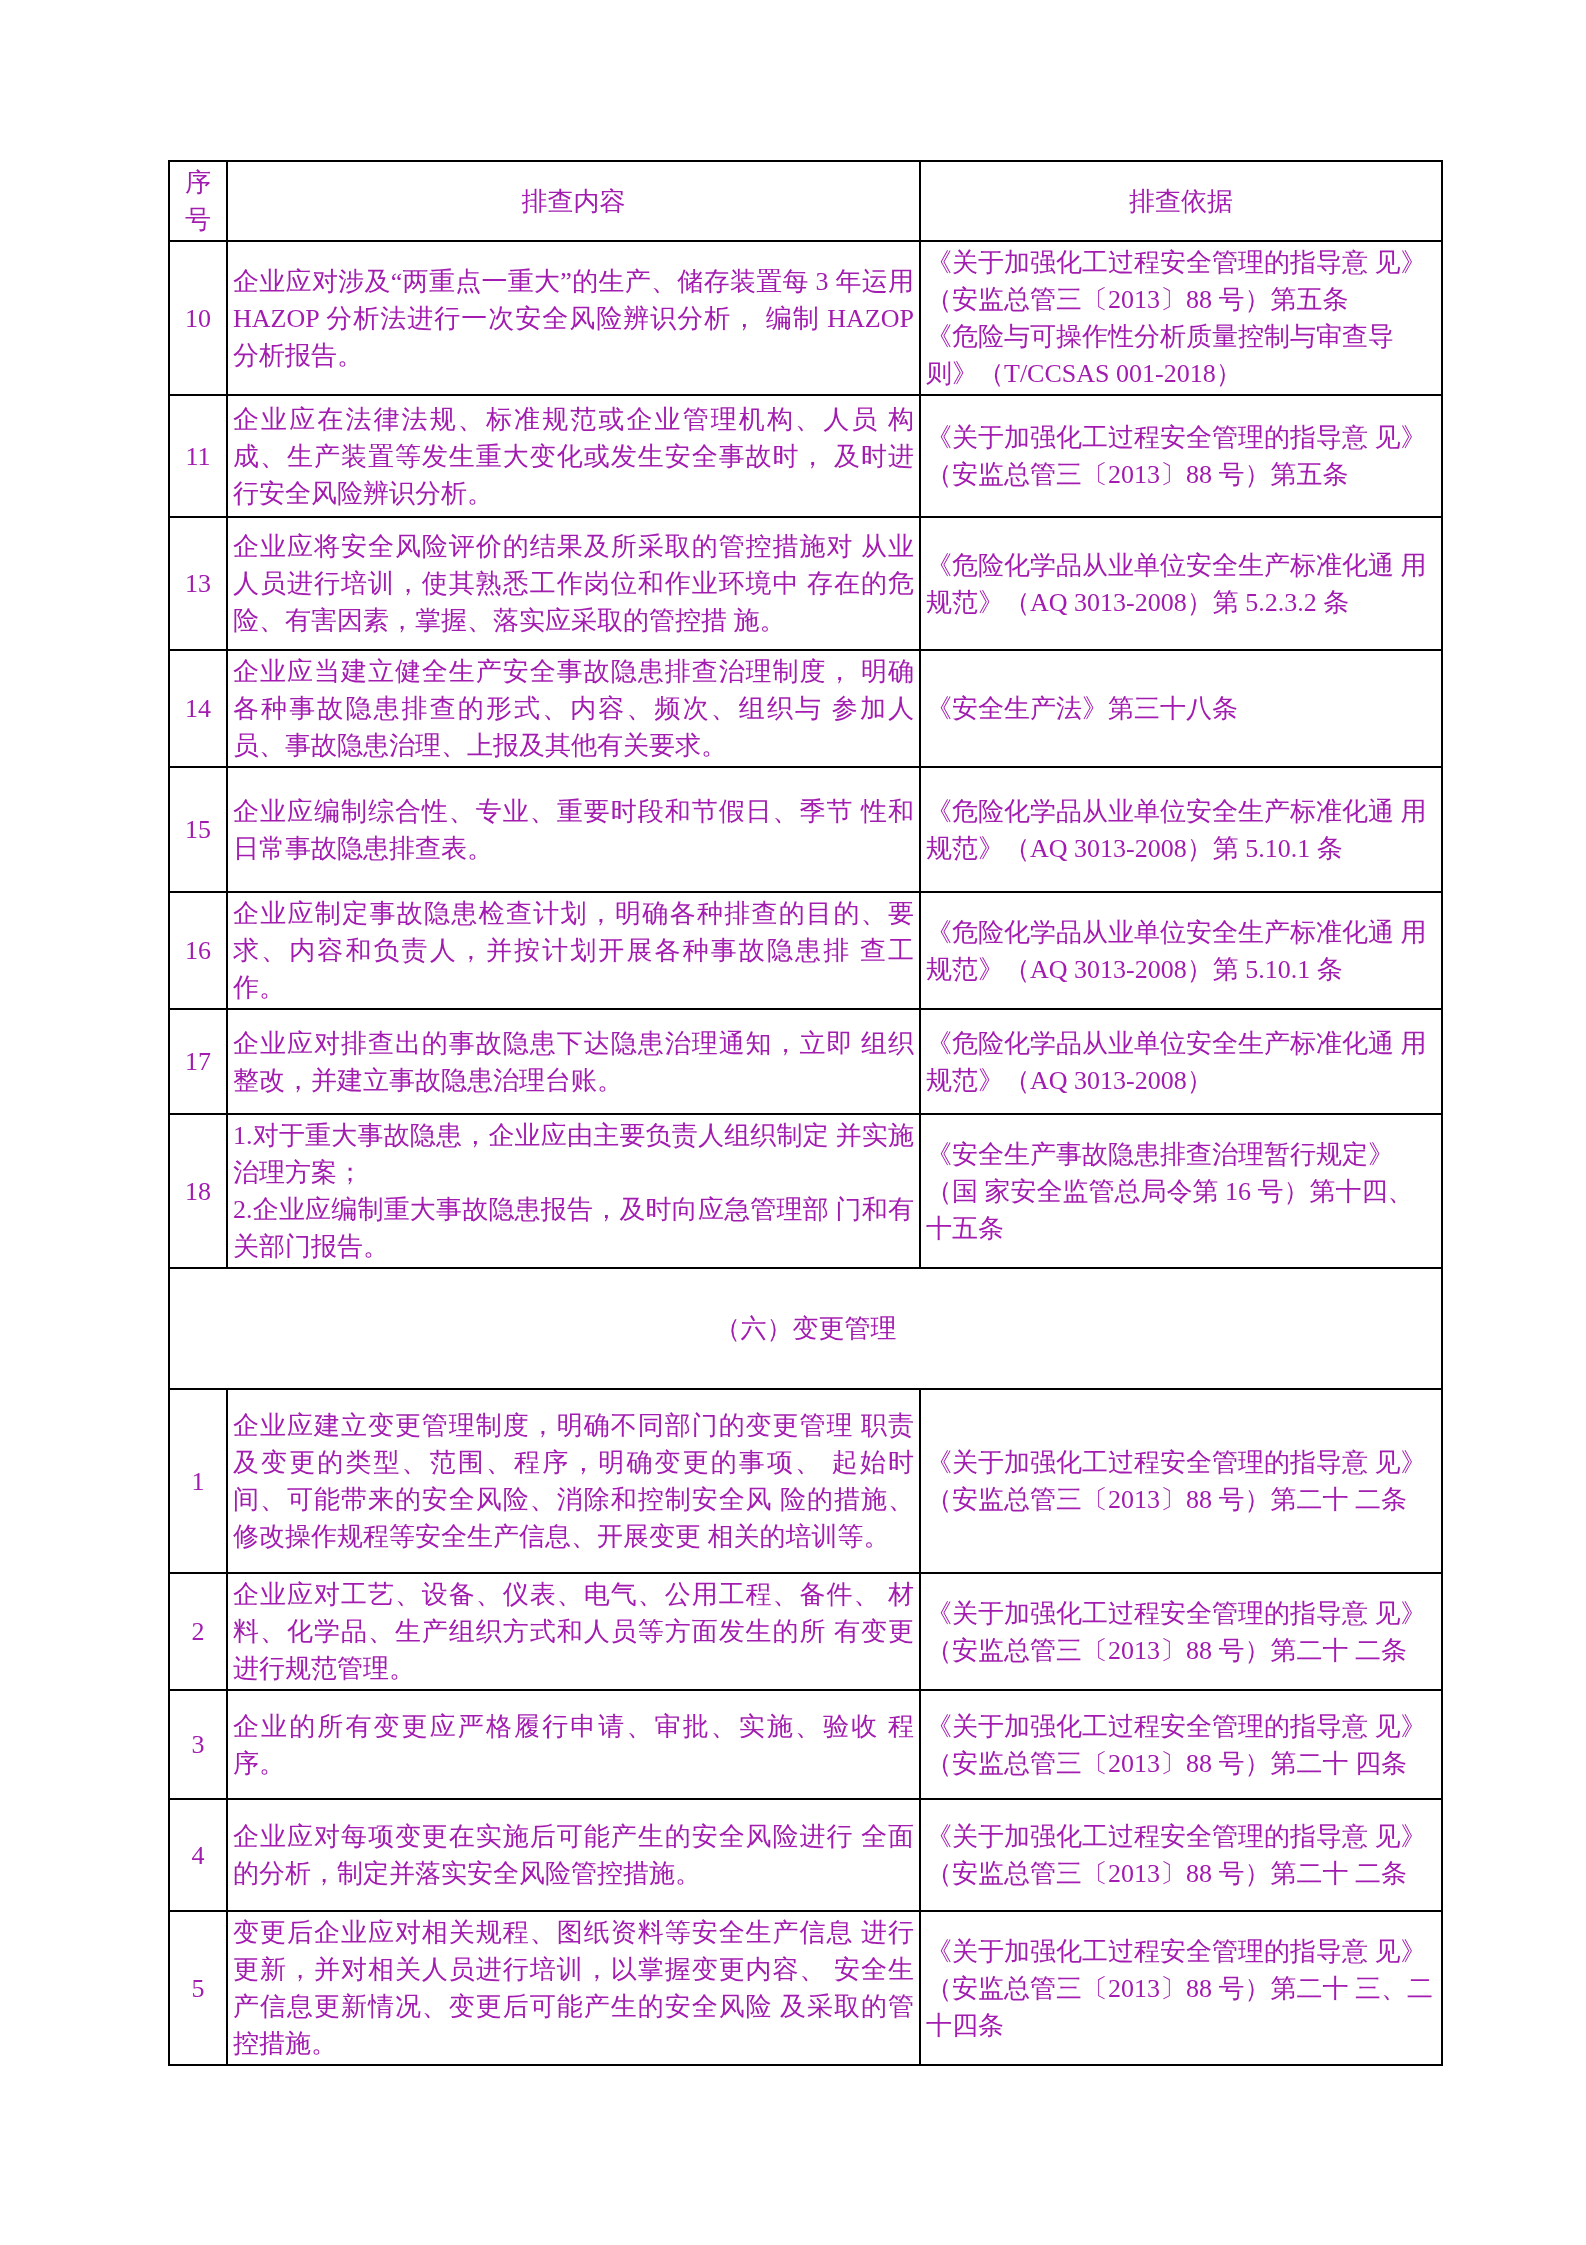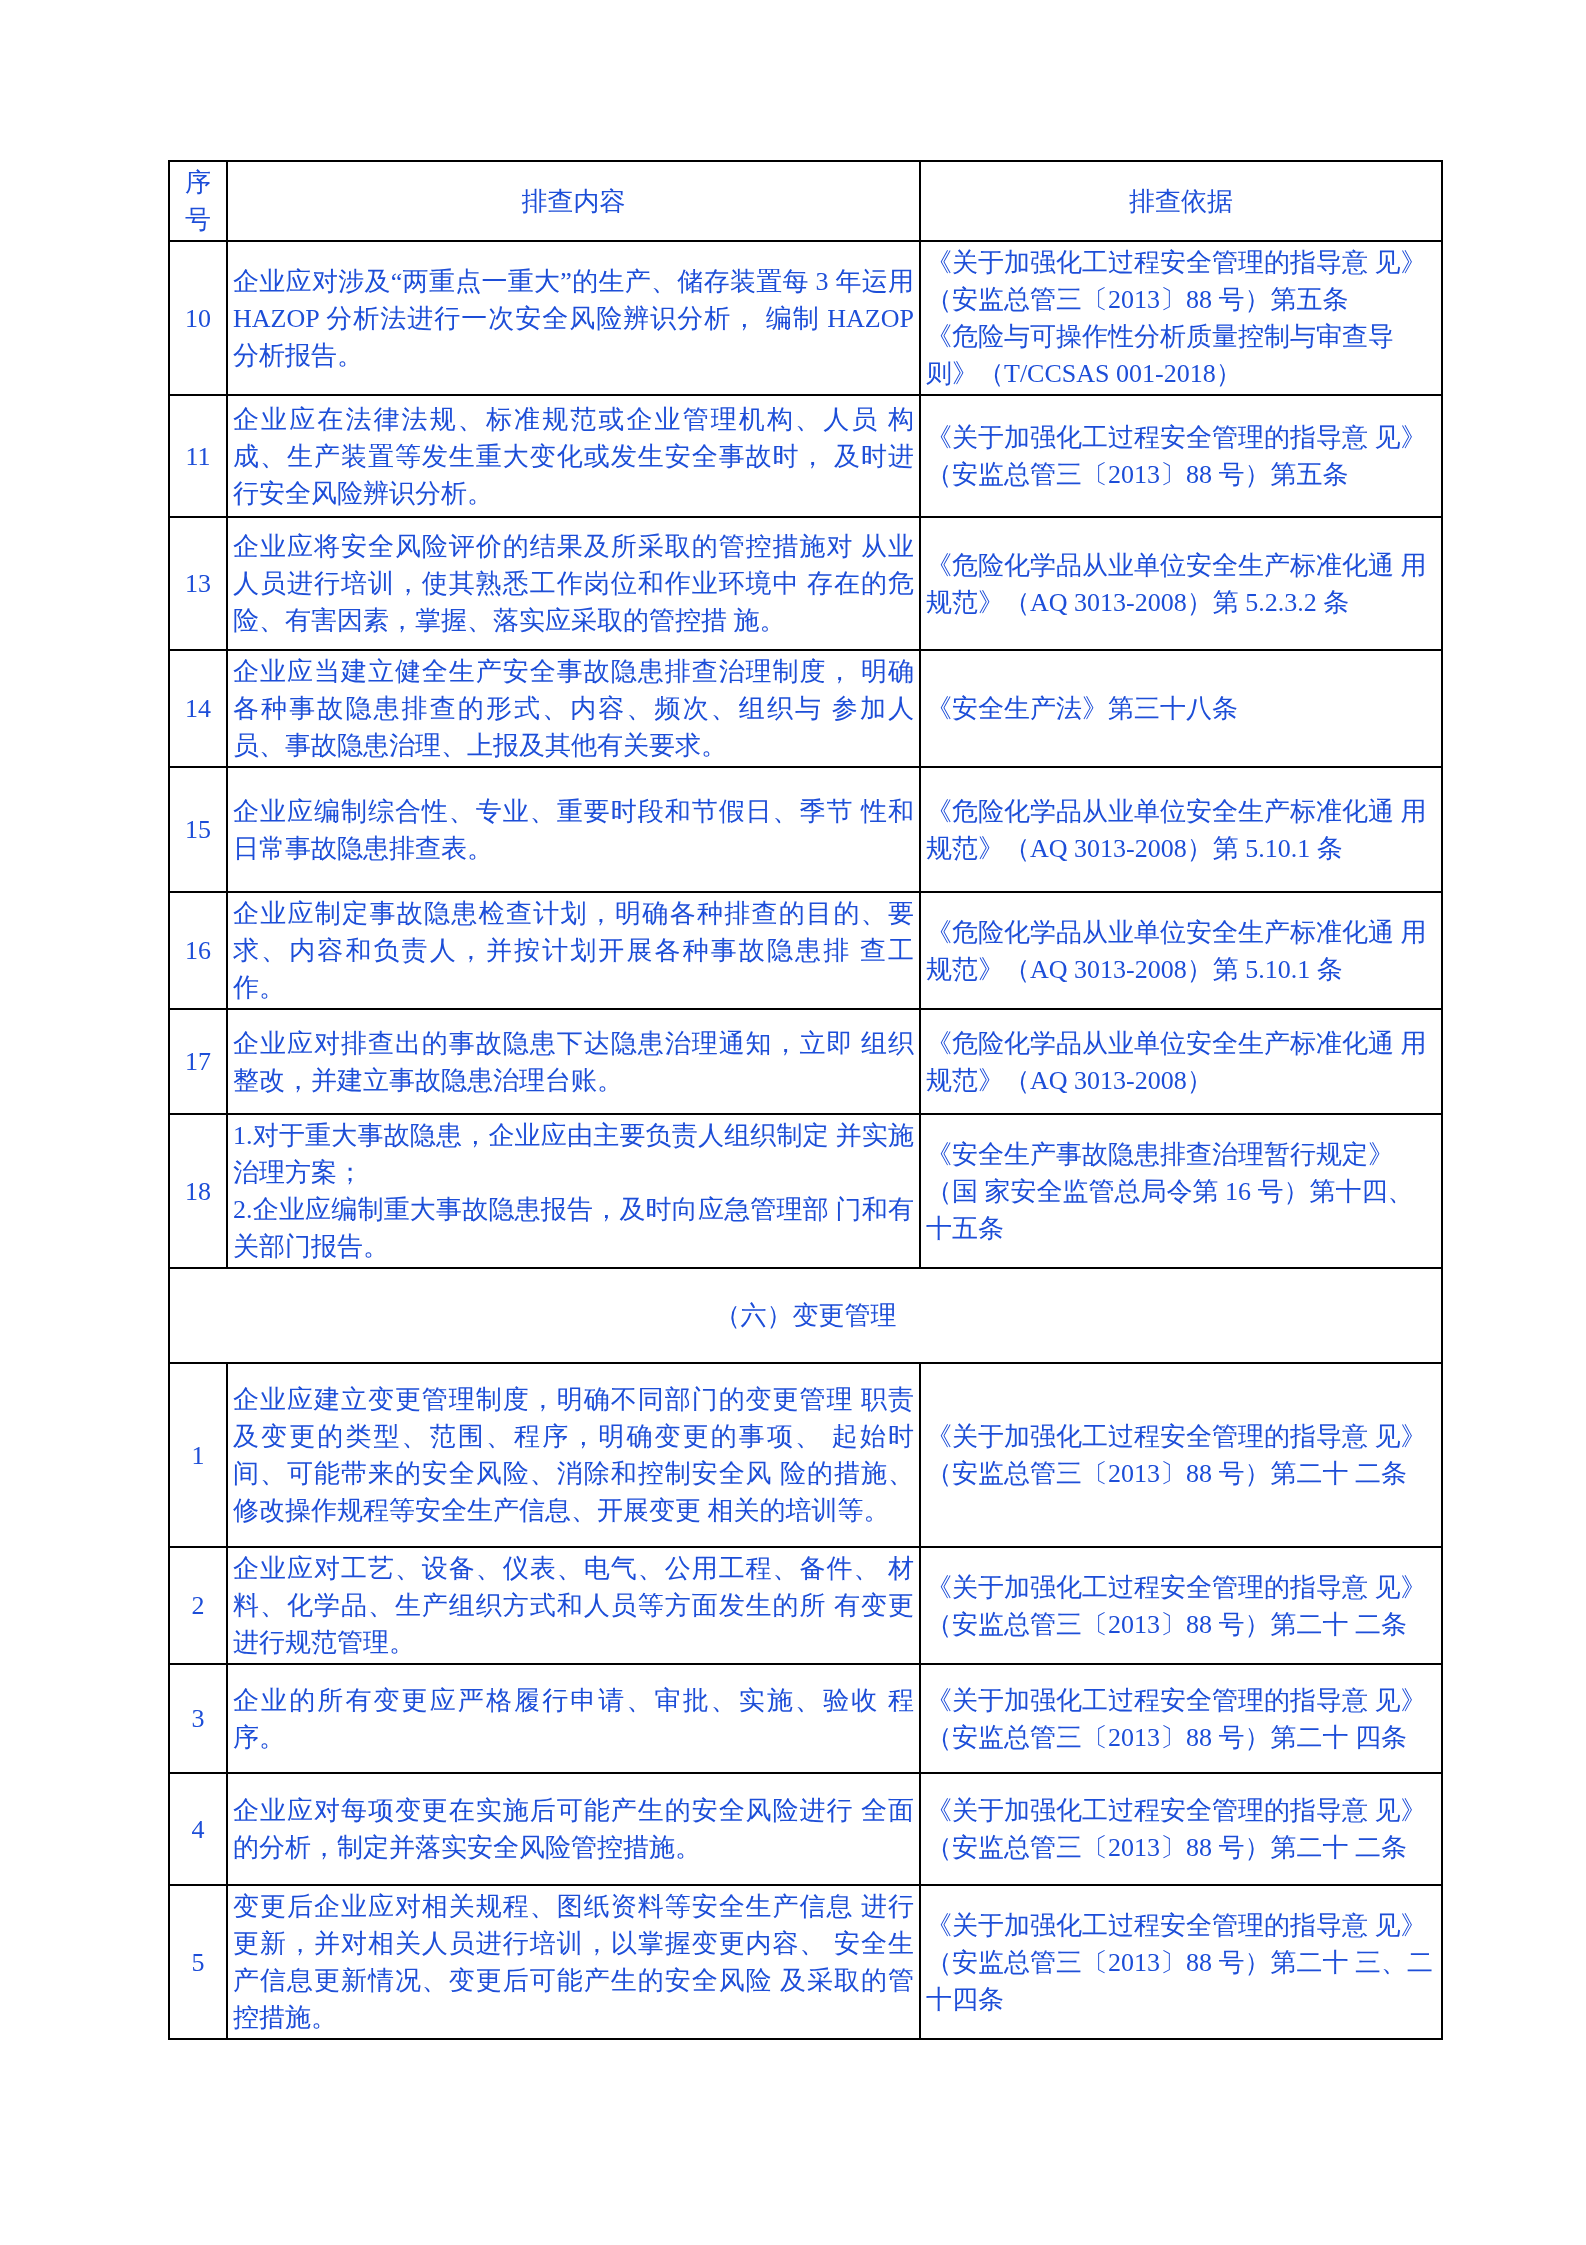--- a/index.html
+++ b/index.html
@@ -2,21 +2,21 @@
 <html><head>
 <meta charset="utf-8">
 <style>
   html,body{margin:0;padding:0;background:#ffffff;}
   .page{
     position:relative;
     width:1586px;
     height:2245px;
     background:#ffffff;
     font-family:"Liberation Serif","DejaVu Serif",serif;
-    color:#1d4ed8;
+    color:#a21caf;
   }
   table.doc-table{
     position:absolute;
     left:168px;
     top:160px;
     width:1273px;
     border-collapse:collapse;
     table-layout:fixed;
     font-size:26px;
     line-height:37px;
@@ -39,21 +39,21 @@
   tr.h-row{height:62px;}
   tr.r0{height:146px;}
   tr.r1{height:122px;}
   tr.r2{height:110px;}
   tr.r3{height:133px;}
   tr.r4{height:112px;}
   tr.r5{height:125px;}
   tr.r6{height:110px;}
   tr.r7{height:105px;margin-top:14px;}
   tr.r8{height:138px;}
-  tr.sec{height:95px;}
+  tr.sec{height:121px;}
   tr.r9{height:184px;}
   tr.r10{height:110px;}
   tr.r11{height:109px;}
   tr.r12{height:112px;}
   tr.r13{height:147px;}
 </style>
 </head>
 <body>
 
 <div class="page">

